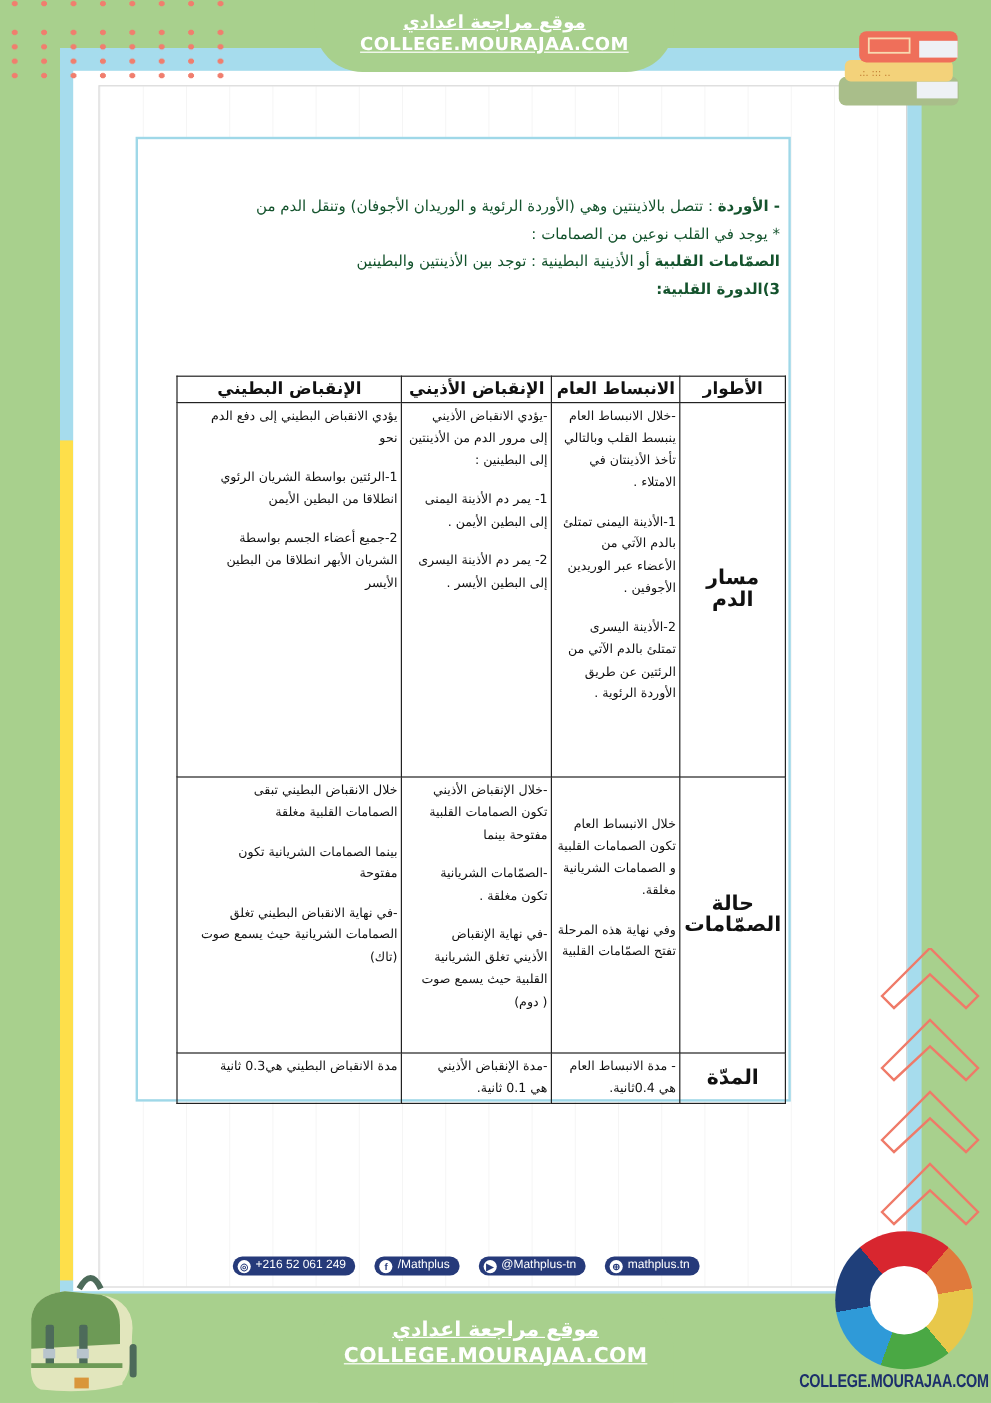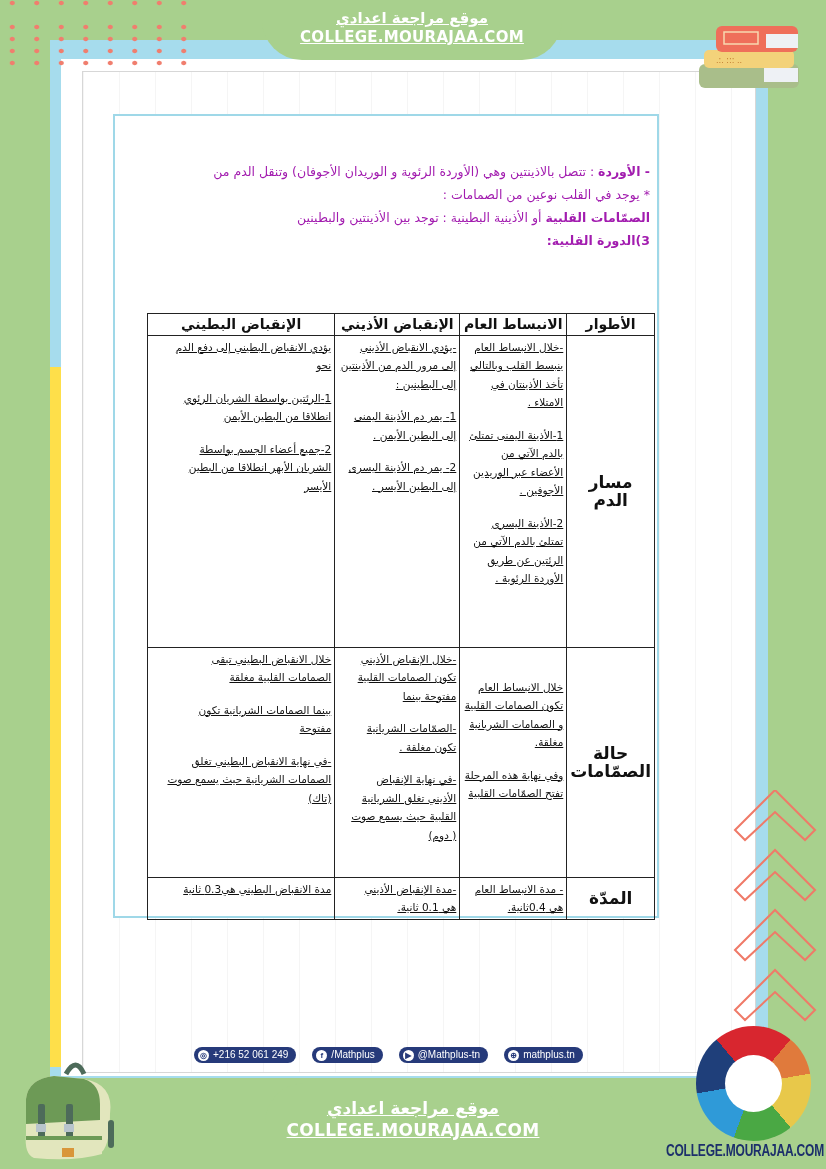--- a/index.html
+++ b/index.html
@@ -24,30 +24,30 @@
     background-size: 36px 100%; }
   .doc { left: 113px; top: 114px; width: 542px; height: 800px; border: 2px solid #9fd8e8; background: #fff; }
   
   .banner-top { left: 262px; top: 0; width: 300px; height: 60px; background: #a8d08d; border-radius: 0 0 40px 40px; text-align: center; color: #fff; }
   .banner-top .ar { font-size: 15px; font-weight: bold; text-decoration: underline; margin-top: 8px; line-height: 20px; }
   .banner-top .en { font-size: 15px; font-weight: bold; text-decoration: underline; line-height: 18px; letter-spacing: 0.3px; }
   .banner-bottom { left: 265px; top: 1083px; width: 296px; height: 86px; background: #a8d08d; border-radius: 40px 40px 0 0; text-align: center; color: #fff; }
   .banner-bottom .ar { font-size: 17px; font-weight: bold; text-decoration: underline; margin-top: 14px; line-height: 22px; }
   .banner-bottom .en { font-size: 17px; font-weight: bold; text-decoration: underline; line-height: 22px; letter-spacing: 0.3px; }
   
-  .doc-text { direction: rtl; font-family: "DejaVu Sans", sans-serif; color: #a21caf; }
+  .doc-text { direction: rtl; font-family: "DejaVu Sans", sans-serif; color: #14532d; }
   .intro { left: 150px; top: 160px; width: 500px; font-size: 12.5px; line-height: 23px; }
   .intro b { font-weight: bold; }
   .intro .line { white-space: nowrap; }
   .table-wrap { left: 147px; top: 313px; width: 508px; }
   table.cycle { border-collapse: collapse; width: 100%; direction: rtl; font-size: 10.5px; line-height: 18.5px; color: #111; }
   table.cycle th, table.cycle td { border: 1.5px solid #222; vertical-align: top; padding: 2px 3px; text-align: right; }
   table.cycle th { font-weight: bold; text-align: center; font-size: 14px; height: 18px; padding: 1px 3px; }
   table.cycle td.rowhead { vertical-align: middle; text-align: center; font-weight: bold; font-size: 17px; }
-  .cell-line { display: block; white-space: nowrap; text-decoration: underline; }
+  .cell-line { display: block; white-space: nowrap; }
   .gap { display: block; height: 14px; }
   
   .social { left: 194px; top: 1047px; height: 18px; display: flex; gap: 16px; }
   .pill { height: 16px; border-radius: 9px; background: #263a7a; color: #fff; font-size: 10px; line-height: 16px; padding: 0 8px 0 4px; display: flex; align-items: center; gap: 4px; font-family: "Liberation Sans", sans-serif; }
   .pill .ic { width: 11px; height: 11px; border-radius: 50%; background: #fff; color: #263a7a; font-size: 8px; line-height: 11px; text-align: center; font-weight: bold; }
   
   .wheel { left: 696px; top: 1026px; width: 115px; height: 115px; border-radius: 50%;
     background: conic-gradient(#d8262f 0 40deg, #e07a3c 40deg 80deg, #e8c84a 80deg 140deg, #4aa844 140deg 200deg, #2f9ad8 200deg 260deg, #1f3f7a 260deg 320deg, #d8262f 320deg 360deg); }
   .wheel-hole { left: 725px; top: 1055px; width: 57px; height: 57px; border-radius: 50%; background: #fff; }
   .logo-text { left: 664px; top: 1144px; width: 162px; text-align: center; color: #1c2f6b; font-family: "Liberation Sans", sans-serif; font-weight: bold; font-size: 12px; letter-spacing: -0.2px; transform: scaleY(1.3); }

